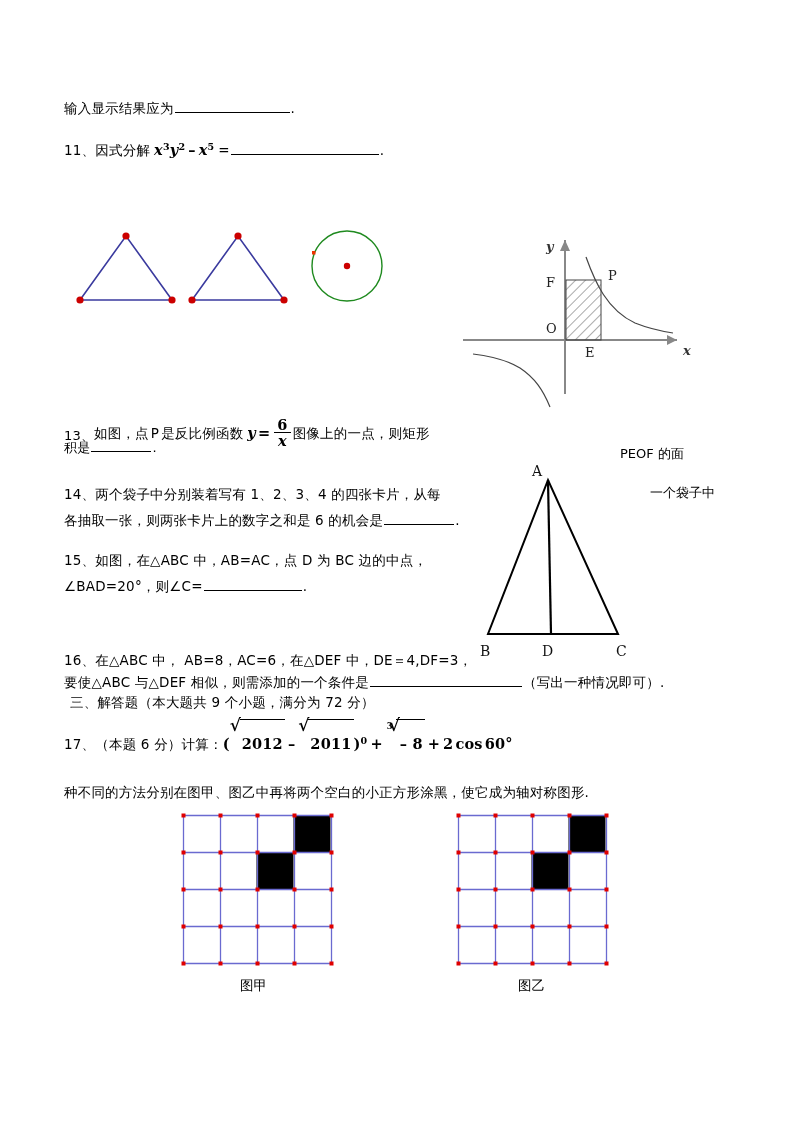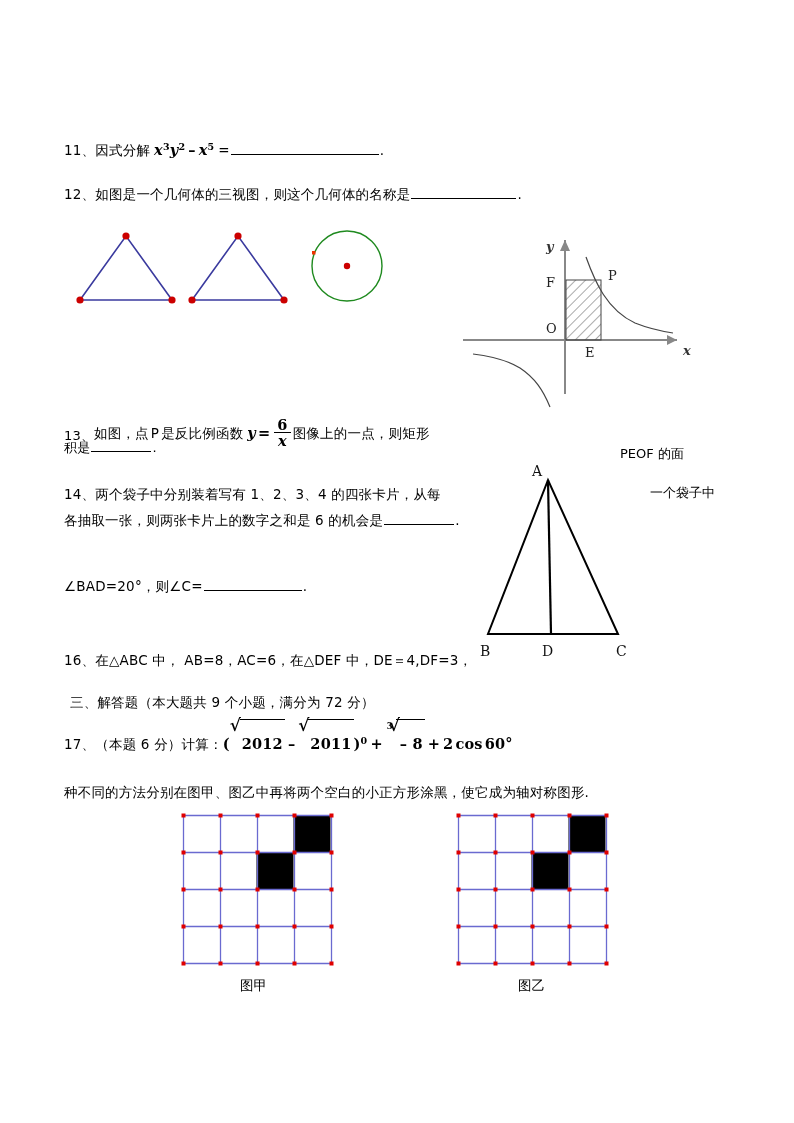--- a/index.html
+++ b/index.html
@@ -137,28 +137,28 @@
     position: absolute;
     font-size: 13.5px;
     white-space: nowrap;
   }
 </style>
 </head>
 <body>
 
 <div class="page">
 
+  <div class="qline" style="left:64px; top:96px;">
+    <span>输入显示结果应为</span><span class="blank" style="width:115px;"></span><span>.</span>
+  </div>
 
   <div class="qline" style="left:64px; top:138px;">
     <span>11、</span><span>因式分解</span><span style="display:inline-block; width:4px;"></span><span class="mi">x</span><sup class="expn">3</sup><span class="mi">y</span><sup class="expn">2</sup><span class="mop" style="padding:0 3px;">–</span><span class="mi">x</span><sup class="expn">5</sup><span style="display:inline-block; width:4px;"></span><span>=</span><span class="blank" style="width:148px;"></span><span>.</span>
   </div>
 
-  <div class="qline" style="left:64px; top:182px;">
-    <span>12、</span><span>如图是一个几何体的三视图，则这个几何体的名称是</span><span class="blank" style="width:105px;"></span><span>.</span>
-  </div>
 
   <div class="abs" style="left:62px; top:218px; width:340px; height:105px;">
     <svg width="340" height="105" viewBox="0 0 340 105">
 
       <g>
         <polygon points="18,82 110,82 64,18" fill="none" stroke="#3a3a9e" stroke-width="1.6"></polygon>
         <circle cx="18" cy="82" r="3.6" fill="#cc0000"></circle>
         <circle cx="110" cy="82" r="3.6" fill="#cc0000"></circle>
         <circle cx="64" cy="18" r="3.6" fill="#cc0000"></circle>
       </g>
@@ -230,26 +230,32 @@
     <svg width="185" height="200" viewBox="0 0 185 200">
       <polygon points="80,18 20,172 150,172" fill="none" stroke="#000" stroke-width="2"></polygon>
       <line x1="80" y1="18" x2="83" y2="172" stroke="#000" stroke-width="2.2"></line>
       <text x="64" y="14" font-family="DejaVu Serif, serif" font-size="14" fill="#111">A</text>
       <text x="12" y="194" font-family="DejaVu Serif, serif" font-size="14" fill="#111">B</text>
       <text x="74" y="194" font-family="DejaVu Serif, serif" font-size="14" fill="#111">D</text>
       <text x="148" y="194" font-family="DejaVu Serif, serif" font-size="14" fill="#111">C</text>
     </svg>
   </div>
 
+  <div class="qline" style="left:64px; top:548px;">
+    <span>15、</span><span>如图，在△ABC 中，AB=AC，点 D 为 BC 边的中点，</span>
+  </div>
   <div class="qline" style="left:64px; top:574px;">
     <span>∠BAD=20°，则∠C=</span><span class="blank" style="width:98px;"></span><span>.</span>
   </div>
 
   <div class="qline" style="left:64px; top:648px;">
     <span>16、</span><span>在△ABC 中，     AB=8，AC=6，在△DEF 中，DE＝4,DF=3，</span>
+  </div>
+  <div class="qline" style="left:64px; top:670px;">
+    <span>要使△ABC 与△DEF 相似，则需添加的一个条件是</span><span class="blank" style="width:152px;"></span><span>（写出一种情况即可）.</span>
   </div>
 
   <div class="qline" style="left:64px; top:690px;margin-left:6px;">三、解答题（本大题共 9 个小题，满分为 72 分）</div>
 
   <div class="qline" style="left:64px; top:718px;">
     <span>17、</span><span>（本题 6 分）计算：</span><span class="mop">(</span><span class="rad"><span class="radsign">√</span><span class="radbody">2012</span></span><span class="mop" style="padding:0 3px;">–</span><span class="rad"><span class="radsign">√</span><span class="radbody">2011</span></span><span class="mop">)</span><sup class="expn">0</sup><span class="mop" style="padding:0 3px;">+</span><span class="rad"><span class="radidx">3</span><span class="radsign" style="left:3px;">√</span><span class="radbody" style="padding-left:4px;">– 8</span></span><span class="mop" style="padding:0 3px;">+</span><span class="mn">2</span><span class="mop" style="padding-left:2px;">cos</span><span class="mn" style="padding-left:2px;">60°</span>
   </div>
 
   <div class="qline" style="left:64px; top:780px;">种不同的方法分别在图甲、图乙中再将两个空白的小正方形涂黑，使它成为轴对称图形.</div>
 

